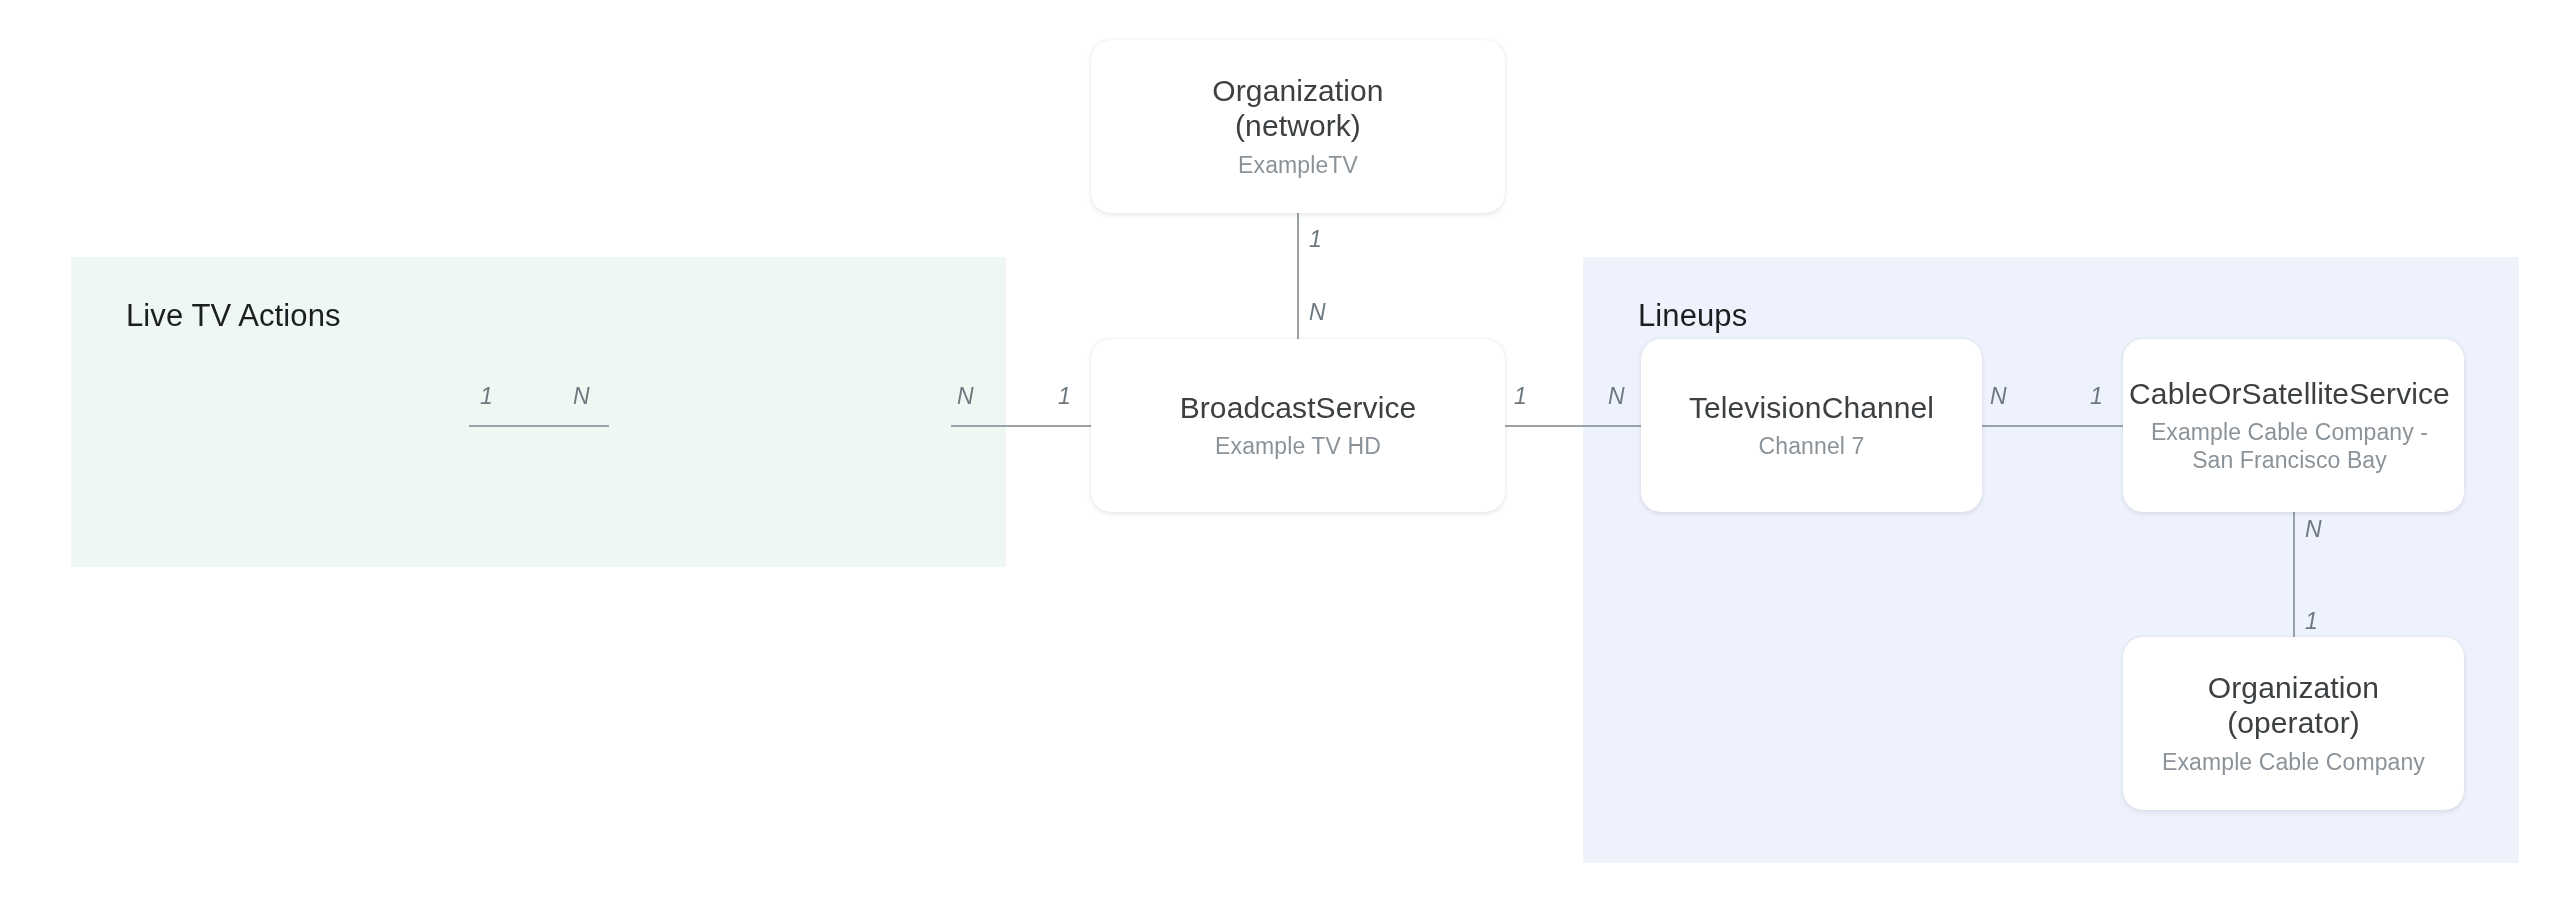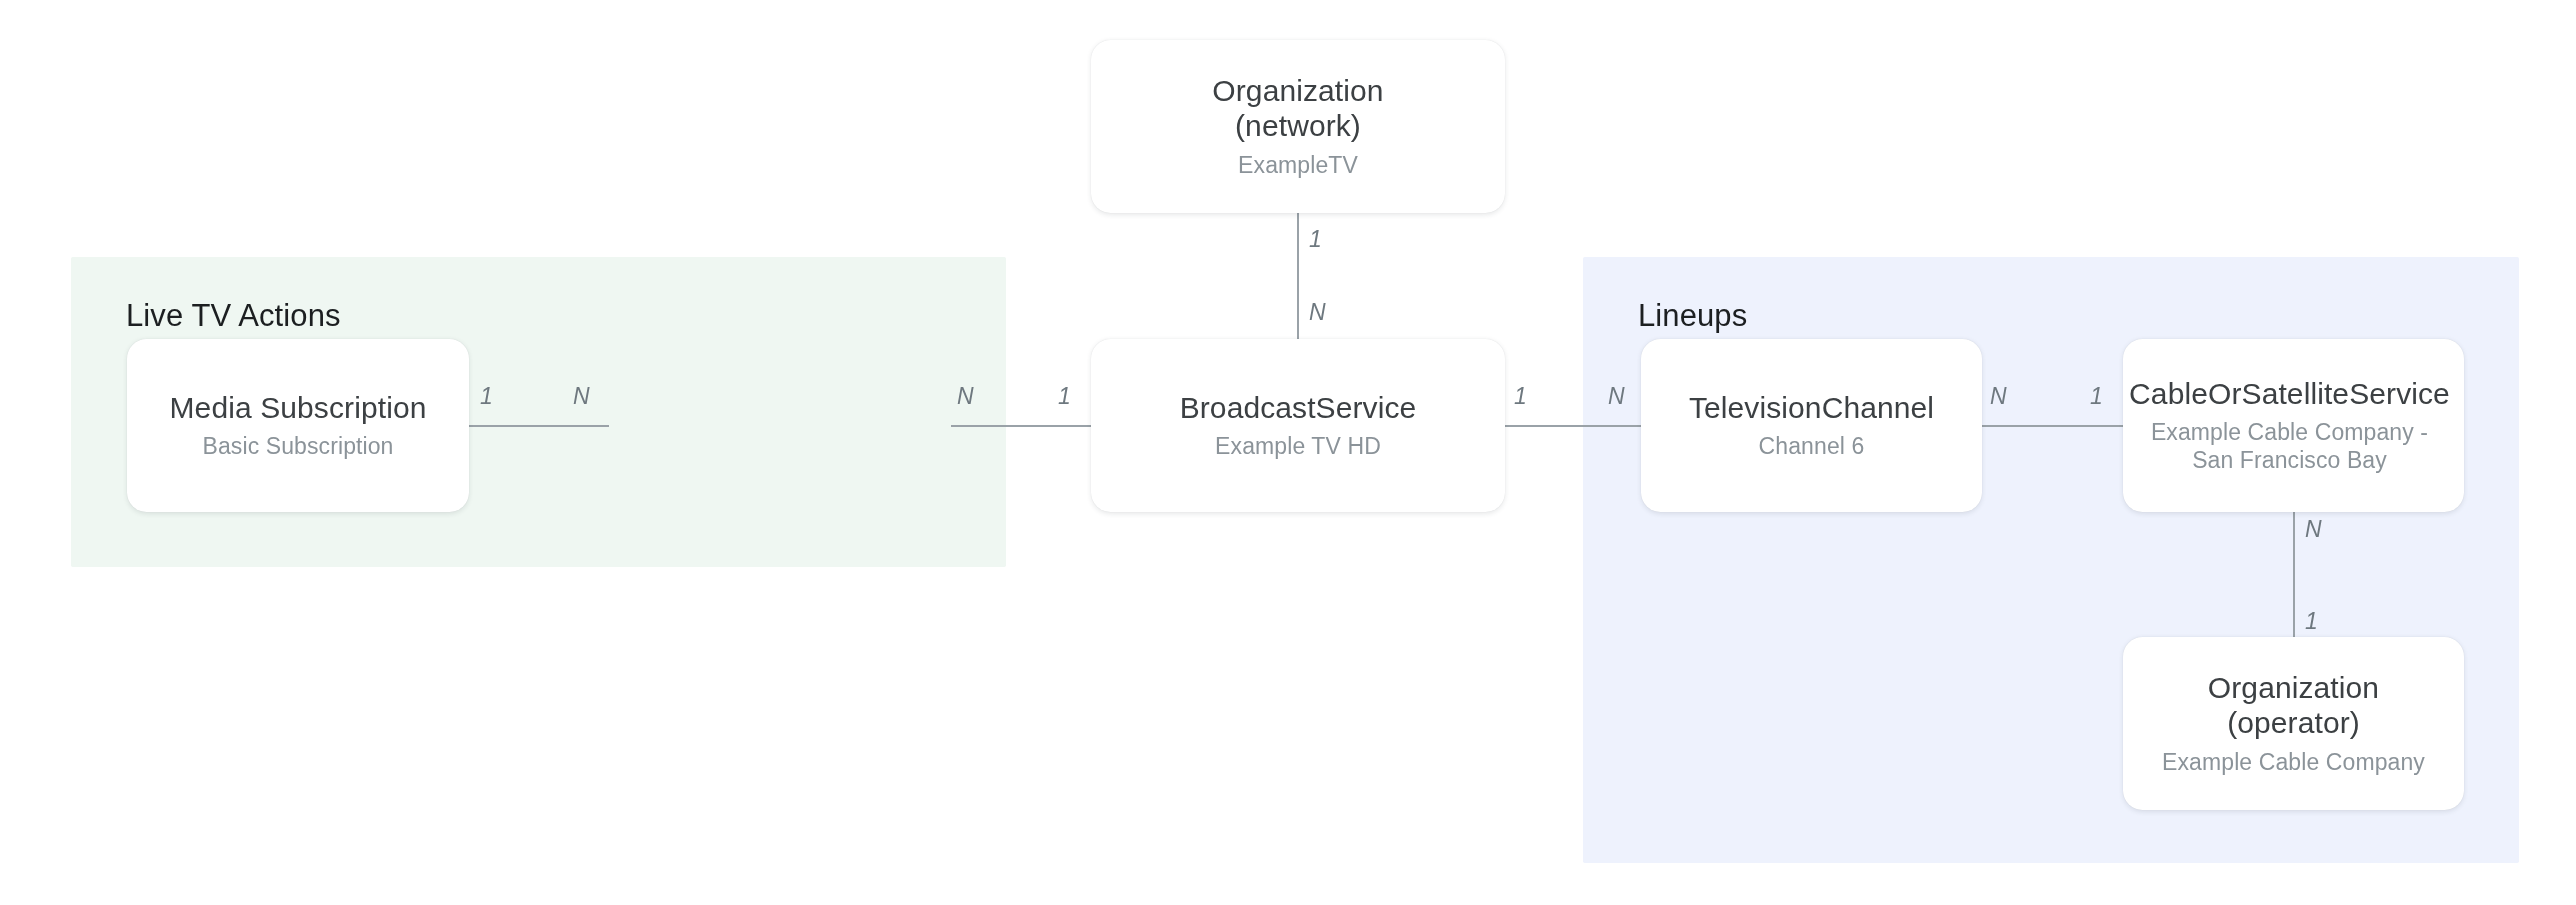--- a/index.html
+++ b/index.html
@@ -144,34 +144,30 @@
   <div class="edge edge-v" style="left:2293px; top:512px; height:125px;"></div>
   <div class="edge-label" style="left:2305px; top:518px;">N</div>
   <div class="edge-label" style="left:2305px; top:610px;">1</div>
 
   <div class="node" id="node-org-network">
     <div class="node-title">Organization
 (network)</div>
     <div class="node-subtitle">ExampleTV</div>
   </div>
 
-  <div class="node" id="node-media-sub">
-    <div class="node-title">Media Subscription</div>
-    <div class="node-subtitle">Basic Subscription</div>
-  </div>
 
 
   <div class="node" id="node-broadcast">
     <div class="node-title">BroadcastService</div>
     <div class="node-subtitle">Example TV HD</div>
   </div>
 
   <div class="node" id="node-tv-channel">
     <div class="node-title">TelevisionChannel</div>
-    <div class="node-subtitle">Channel 6</div>
+    <div class="node-subtitle">Channel 7</div>
   </div>
 
   <div class="node" id="node-cable-sat">
     <div class="node-title">CableOrSatelliteService</div>
     <div class="node-subtitle">Example Cable Company -
 San Francisco Bay</div>
   </div>
 
   <div class="node" id="node-org-operator">
     <div class="node-title">Organization (operator)</div>

